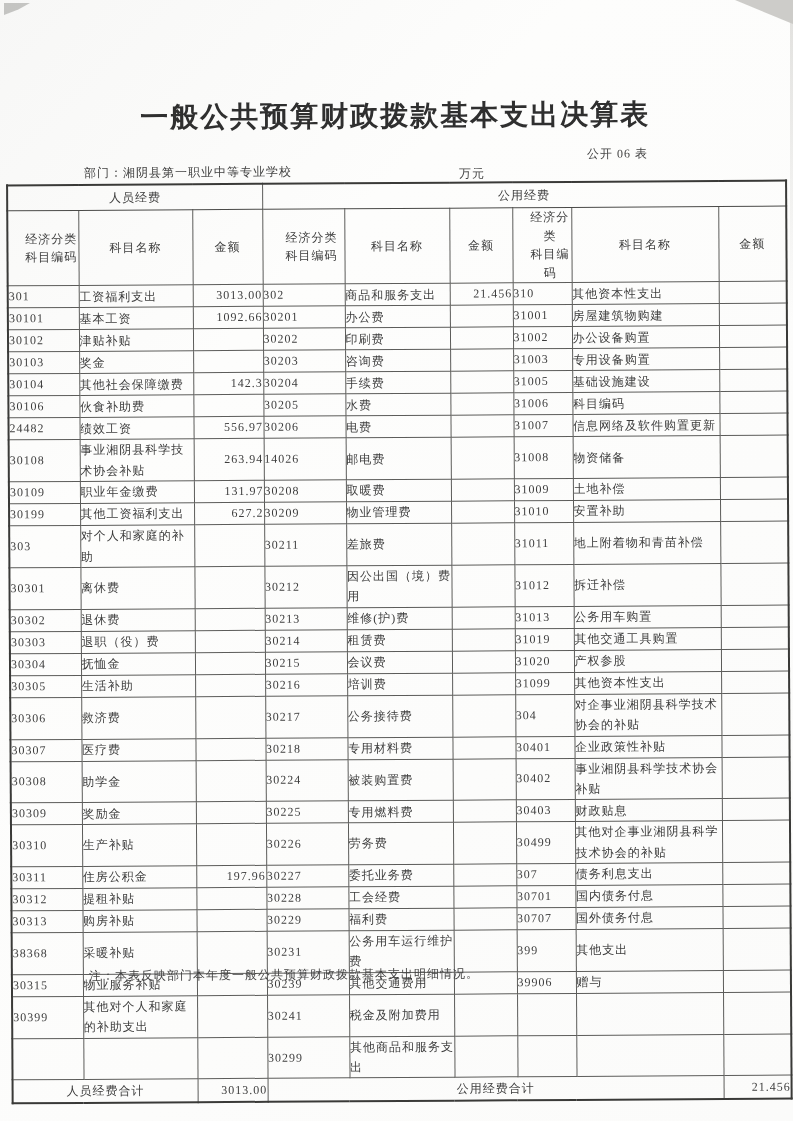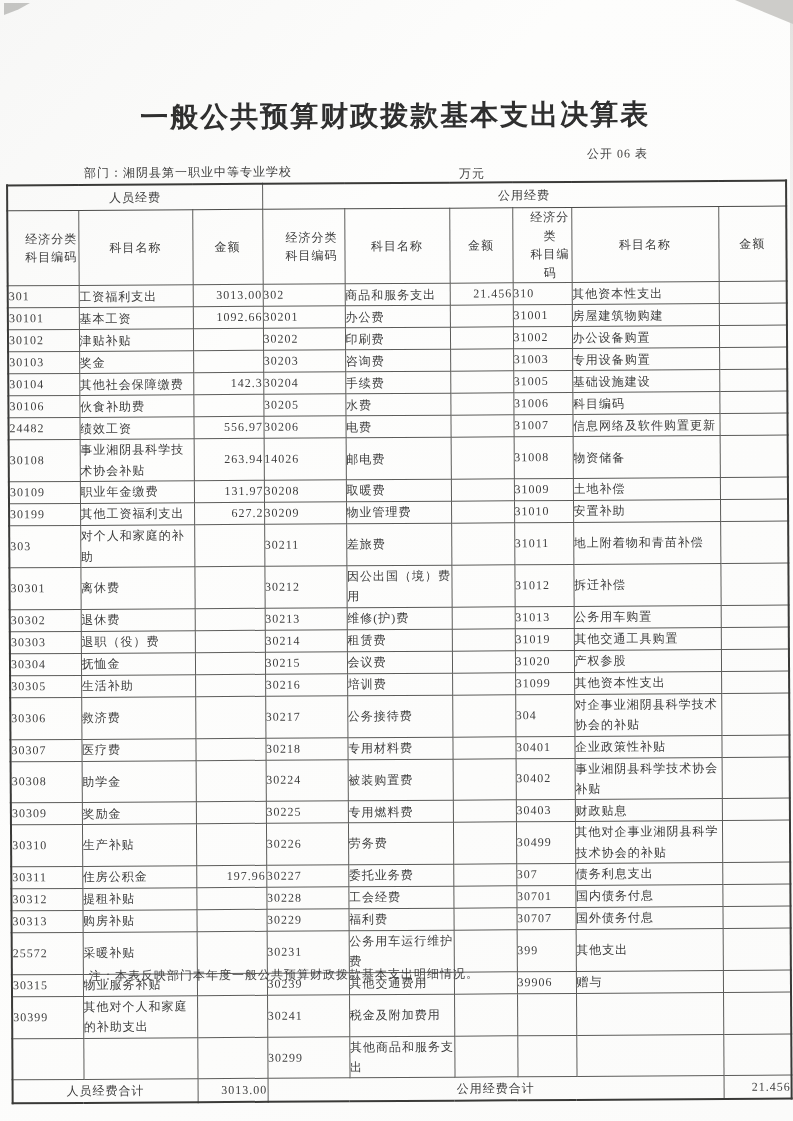--- a/index.html
+++ b/index.html
@@ -447,21 +447,21 @@
             <td class="name">购房补贴</td>
             <td class="amt"></td>
             <td class="code">30229</td>
             <td class="name">福利费</td>
             <td class="amt"></td>
             <td class="code">30707</td>
             <td class="name">国外债务付息</td>
             <td class="amt"></td>
           </tr>
           <tr class="row-single">
-            <td class="code">25572</td>
+            <td class="code">38368</td>
             <td class="name">采暖补贴</td>
             <td class="amt"></td>
             <td class="code">30231</td>
             <td class="name">公务用车运行维护费</td>
             <td class="amt"></td>
             <td class="code">399</td>
             <td class="name">其他支出</td>
             <td class="amt"></td>
           </tr>
           <tr class="row-single">

